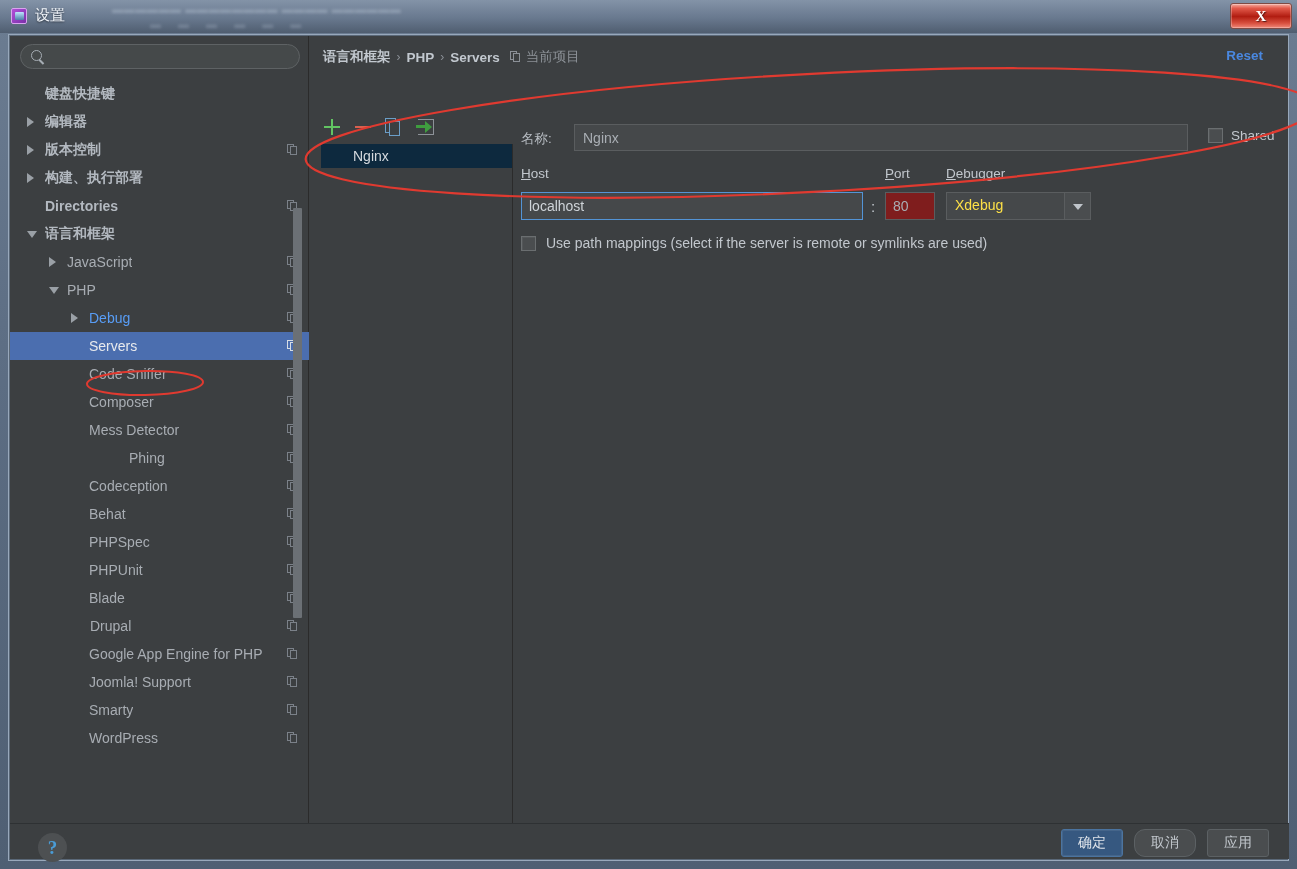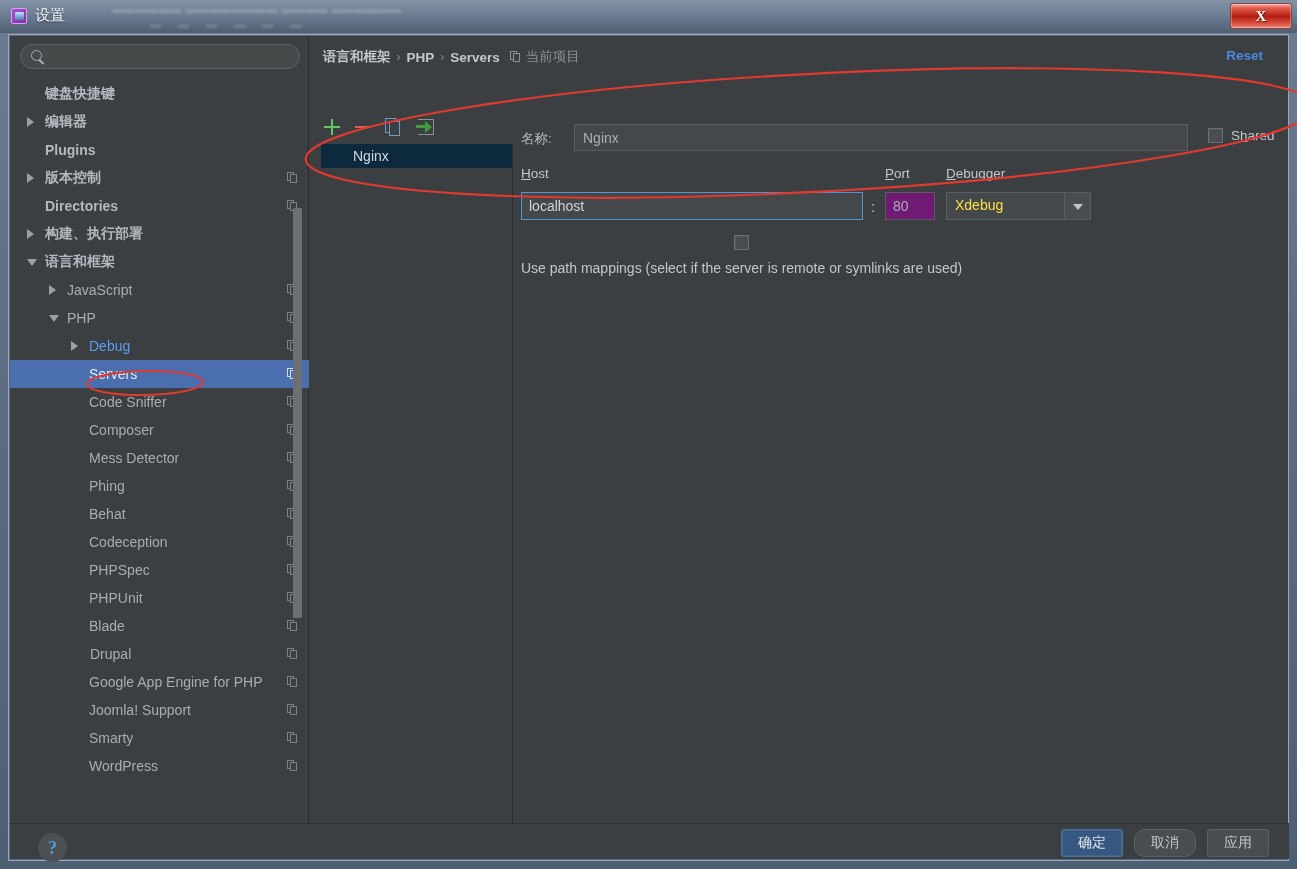--- a/index.html
+++ b/index.html
@@ -226,42 +226,42 @@
 
   .hostfield {
     position:absolute; left:7px; top:76px; width:342px; height:28px;
     background:#45484a; border:1px solid #5394d6; outline:none;
     color:#cfd4d9; font-size:14px; padding:0 7px;
     font-family:"Liberation Sans",sans-serif;
   }
   .colon { position:absolute; left:357px; top:82px; font-size:15px; color:#c2c7cd; }
   .portfield {
     position:absolute; left:371px; top:76px; width:50px; height:28px;
-    background:#701a75; border:1px solid #5a5d5f; outline:none;
+    background:#7f1d1d; border:1px solid #5a5d5f; outline:none;
     color:#a9aeb4; font-size:14px; padding:12px 7px; text-align:left;
     font-family:"Liberation Sans",sans-serif;
   }
   .dbgcombo {
     position:absolute; left:432px; top:76px; width:145px; height:28px;
     background:#45484a; border:1px solid #5a5d5f;
   }
   .dbgcombo .val {
     position:absolute; left:8px; top:4px; font-size:14px; color:#fde047;
   }
   .dbgcombo .btn {
     position:absolute; right:0; top:0; width:26px; height:26px;
     background:#4a4d4f; border-left:1px solid #5a5d5f; cursor:pointer;
   }
   .dbgcombo .btn::after {
     content:""; position:absolute; left:8px; top:11px; width:0;height:0;
     border-style:solid; border-width:6px 5px 0 5px;
     border-color:#c0c5cb transparent transparent transparent;
   }
 
-  .pathmap { position:absolute; left:7px; top:119px; display:flex; align-items:center; gap:10px;flex-direction:column; }
+  .pathmap { position:absolute; left:7px; top:119px; display:flex; align-items:center; gap:10px; }
   .pathmap .txt { font-size:14px; color:#c2c7cd; }
 
   
   #bottombar {
     position:absolute; left:1px; bottom:1px; width:1279px; height:36px;
     background:#3c3f41; border-top:1px solid #2e3133;
   }
   #helpbtn {
     position:absolute; left:28px; top:9px; width:29px; height:29px;
     border-radius:50%; background:#4d5052; cursor:pointer;
@@ -313,42 +313,39 @@
       </div>
       <div id="tree">
           <div class="trow bold">
             <span class="lbl" style="margin-left: 35px; max-width: 234px;">键盘快捷键</span>
           </div>
           <div class="trow bold">
             <span class="arrow right" style="left: 17px; top: 9px;"></span>
             <span class="lbl" style="margin-left: 35px; max-width: 234px;">编辑器</span>
           </div>
           <div class="trow bold">
-            <span class="lbl" style="margin-left: 35px; max-width: 234px;">Plugins</span>
-          </div>
-          <div class="trow bold">
             <span class="arrow right" style="left: 17px; top: 9px;"></span>
             <span class="lbl" style="margin-left: 35px; max-width: 234px;">版本控制</span>
-            <span class="copyicon">
-              <i class="b1"></i>
-              <i class="b2"></i>
-            </span>
-          </div>
-          <div class="trow bold">
-            <span class="lbl" style="margin-left: 35px; max-width: 234px;">Directories</span>
             <span class="copyicon">
               <i class="b1"></i>
               <i class="b2"></i>
             </span>
           </div>
           <div class="trow bold">
             <span class="arrow right" style="left: 17px; top: 9px;"></span>
             <span class="lbl" style="margin-left: 35px; max-width: 234px;">构建、执行部署</span>
           </div>
           <div class="trow bold">
+            <span class="lbl" style="margin-left: 35px; max-width: 234px;">Directories</span>
+            <span class="copyicon">
+              <i class="b1"></i>
+              <i class="b2"></i>
+            </span>
+          </div>
+          <div class="trow bold">
             <span class="arrow down" style="left: 17px; top: 11px;"></span>
             <span class="lbl" style="margin-left: 35px; max-width: 234px;">语言和框架</span>
           </div>
           <div class="trow">
             <span class="arrow right" style="left: 39px; top: 9px;"></span>
             <span class="lbl" style="margin-left: 57px; max-width: 212px;">JavaScript</span>
             <span class="copyicon">
               <i class="b1"></i>
               <i class="b2"></i>
             </span>
@@ -391,35 +388,35 @@
             </span>
           </div>
           <div class="trow">
             <span class="lbl" style="margin-left: 79px; max-width: 190px;">Mess Detector</span>
             <span class="copyicon">
               <i class="b1"></i>
               <i class="b2"></i>
             </span>
           </div>
           <div class="trow">
-            <span class="lbl" style="margin-left: 79px; max-width: 190px;">Phing</span>
+            <span class="lbl" style="margin-left: 119px; max-width: 190px;">Phing</span>
+            <span class="copyicon">
+              <i class="b1"></i>
+              <i class="b2"></i>
+            </span>
+          </div>
+          <div class="trow">
+            <span class="lbl" style="margin-left: 79px; max-width: 190px;">Codeception</span>
             <span class="copyicon">
               <i class="b1"></i>
               <i class="b2"></i>
             </span>
           </div>
           <div class="trow">
             <span class="lbl" style="margin-left: 79px; max-width: 190px;">Behat</span>
-            <span class="copyicon">
-              <i class="b1"></i>
-              <i class="b2"></i>
-            </span>
-          </div>
-          <div class="trow">
-            <span class="lbl" style="margin-left: 79px; max-width: 190px;">Codeception</span>
             <span class="copyicon">
               <i class="b1"></i>
               <i class="b2"></i>
             </span>
           </div>
           <div class="trow">
             <span class="lbl" style="margin-left: 79px; max-width: 190px;">PHPSpec</span>
             <span class="copyicon">
               <i class="b1"></i>
               <i class="b2"></i>

